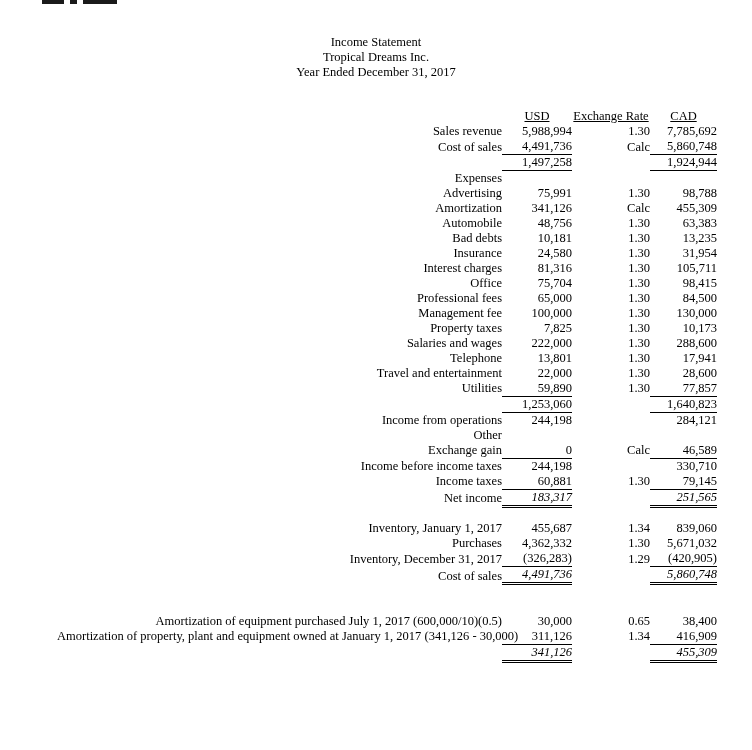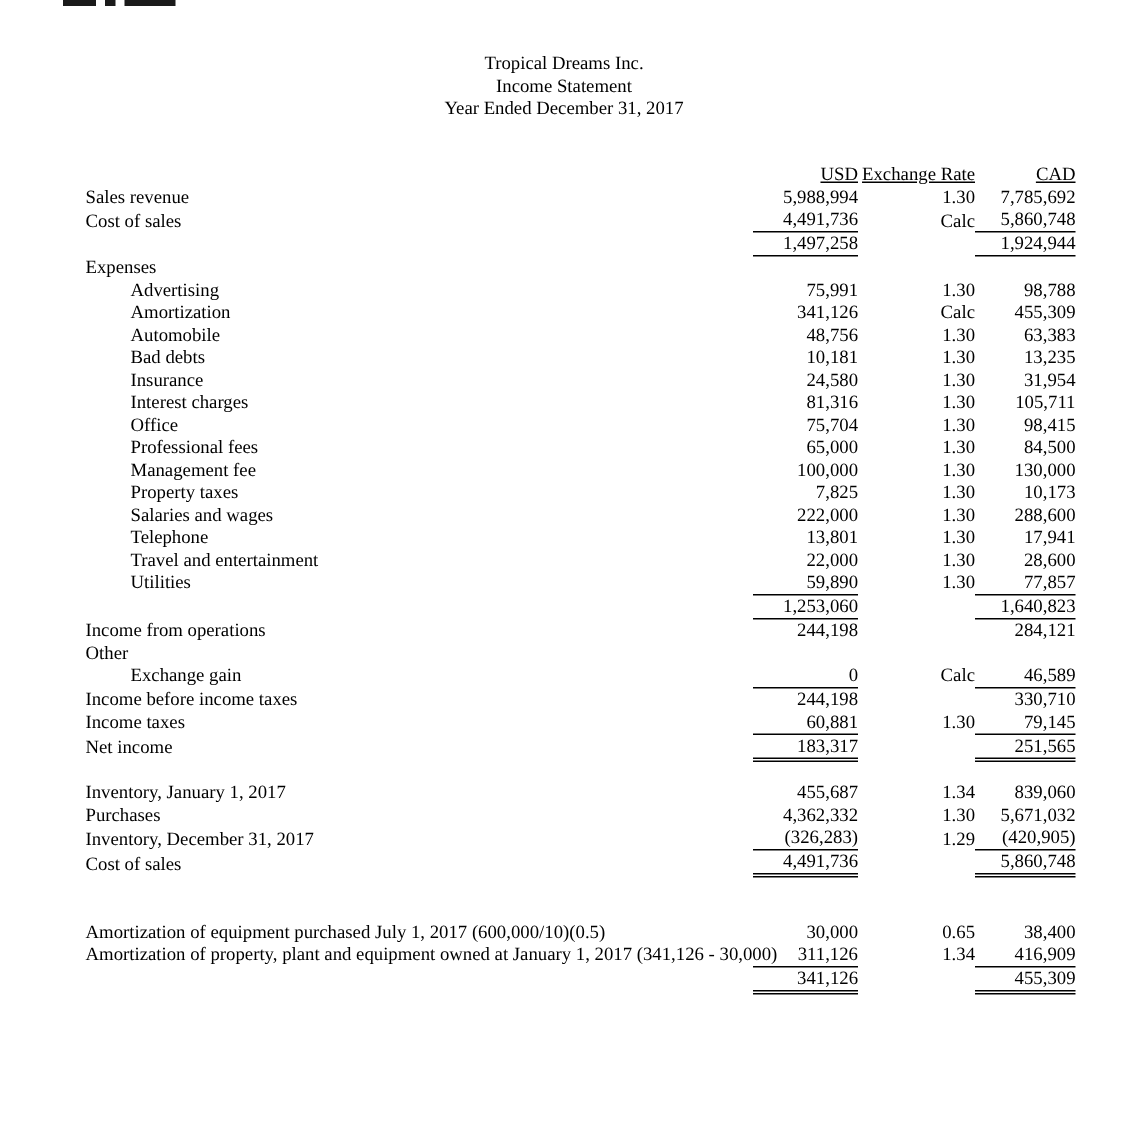--- a/index.html
+++ b/index.html
@@ -18,39 +18,39 @@
 
   .titles { position: absolute; top: 35px; left: 0; width: 100%; text-align: center; font-size: 12.5px; line-height: 14.8px; }
 
   table.stmt {
     position: absolute; top: 109px; left: 57px;
     width: 660px; border-collapse: collapse; table-layout: fixed;
     font-size: 12.5px;
   }
   col.c-label { width: 445px; } col.c-usd { width: 70px; } col.c-rate { width: 78px; } col.c-cad { width: 67px; }
   td, th { padding: 0; height: 15px; line-height: 15px; font-weight: normal; white-space: nowrap; vertical-align: bottom; }
-  th { text-align: right; }
+  th { }
   th .hd { text-decoration: underline; }
-  td.label { text-align: left; }
+  td.label { text-align: right; }
   td.num { text-align: right; }
   td.ind { padding-left: 30px; }
   td.ul-s { border-bottom: 1px solid #000; }
-  td.ul-d { border-bottom: 3px double #000; }
+  td.ul-d { border-bottom: 3px double #000; font-style: italic; }
   tr.blank td { border: none; }
 </style>
 </head>
 <body>
 
 <div class="page">
 
   <div class="marks"><i class="m1"></i><i class="m2"></i><i class="m3"></i></div>
 
   <div class="titles">
+    <div>Income Statement</div>
     <div>Tropical Dreams Inc.</div>
-    <div>Income Statement</div>
     <div>Year Ended December 31, 2017</div>
   </div>
 
   <table class="stmt">
     <colgroup>
       <col class="c-label">
         <col class="c-usd">
         <col class="c-rate">
         <col class="c-cad">
     </colgroup>

